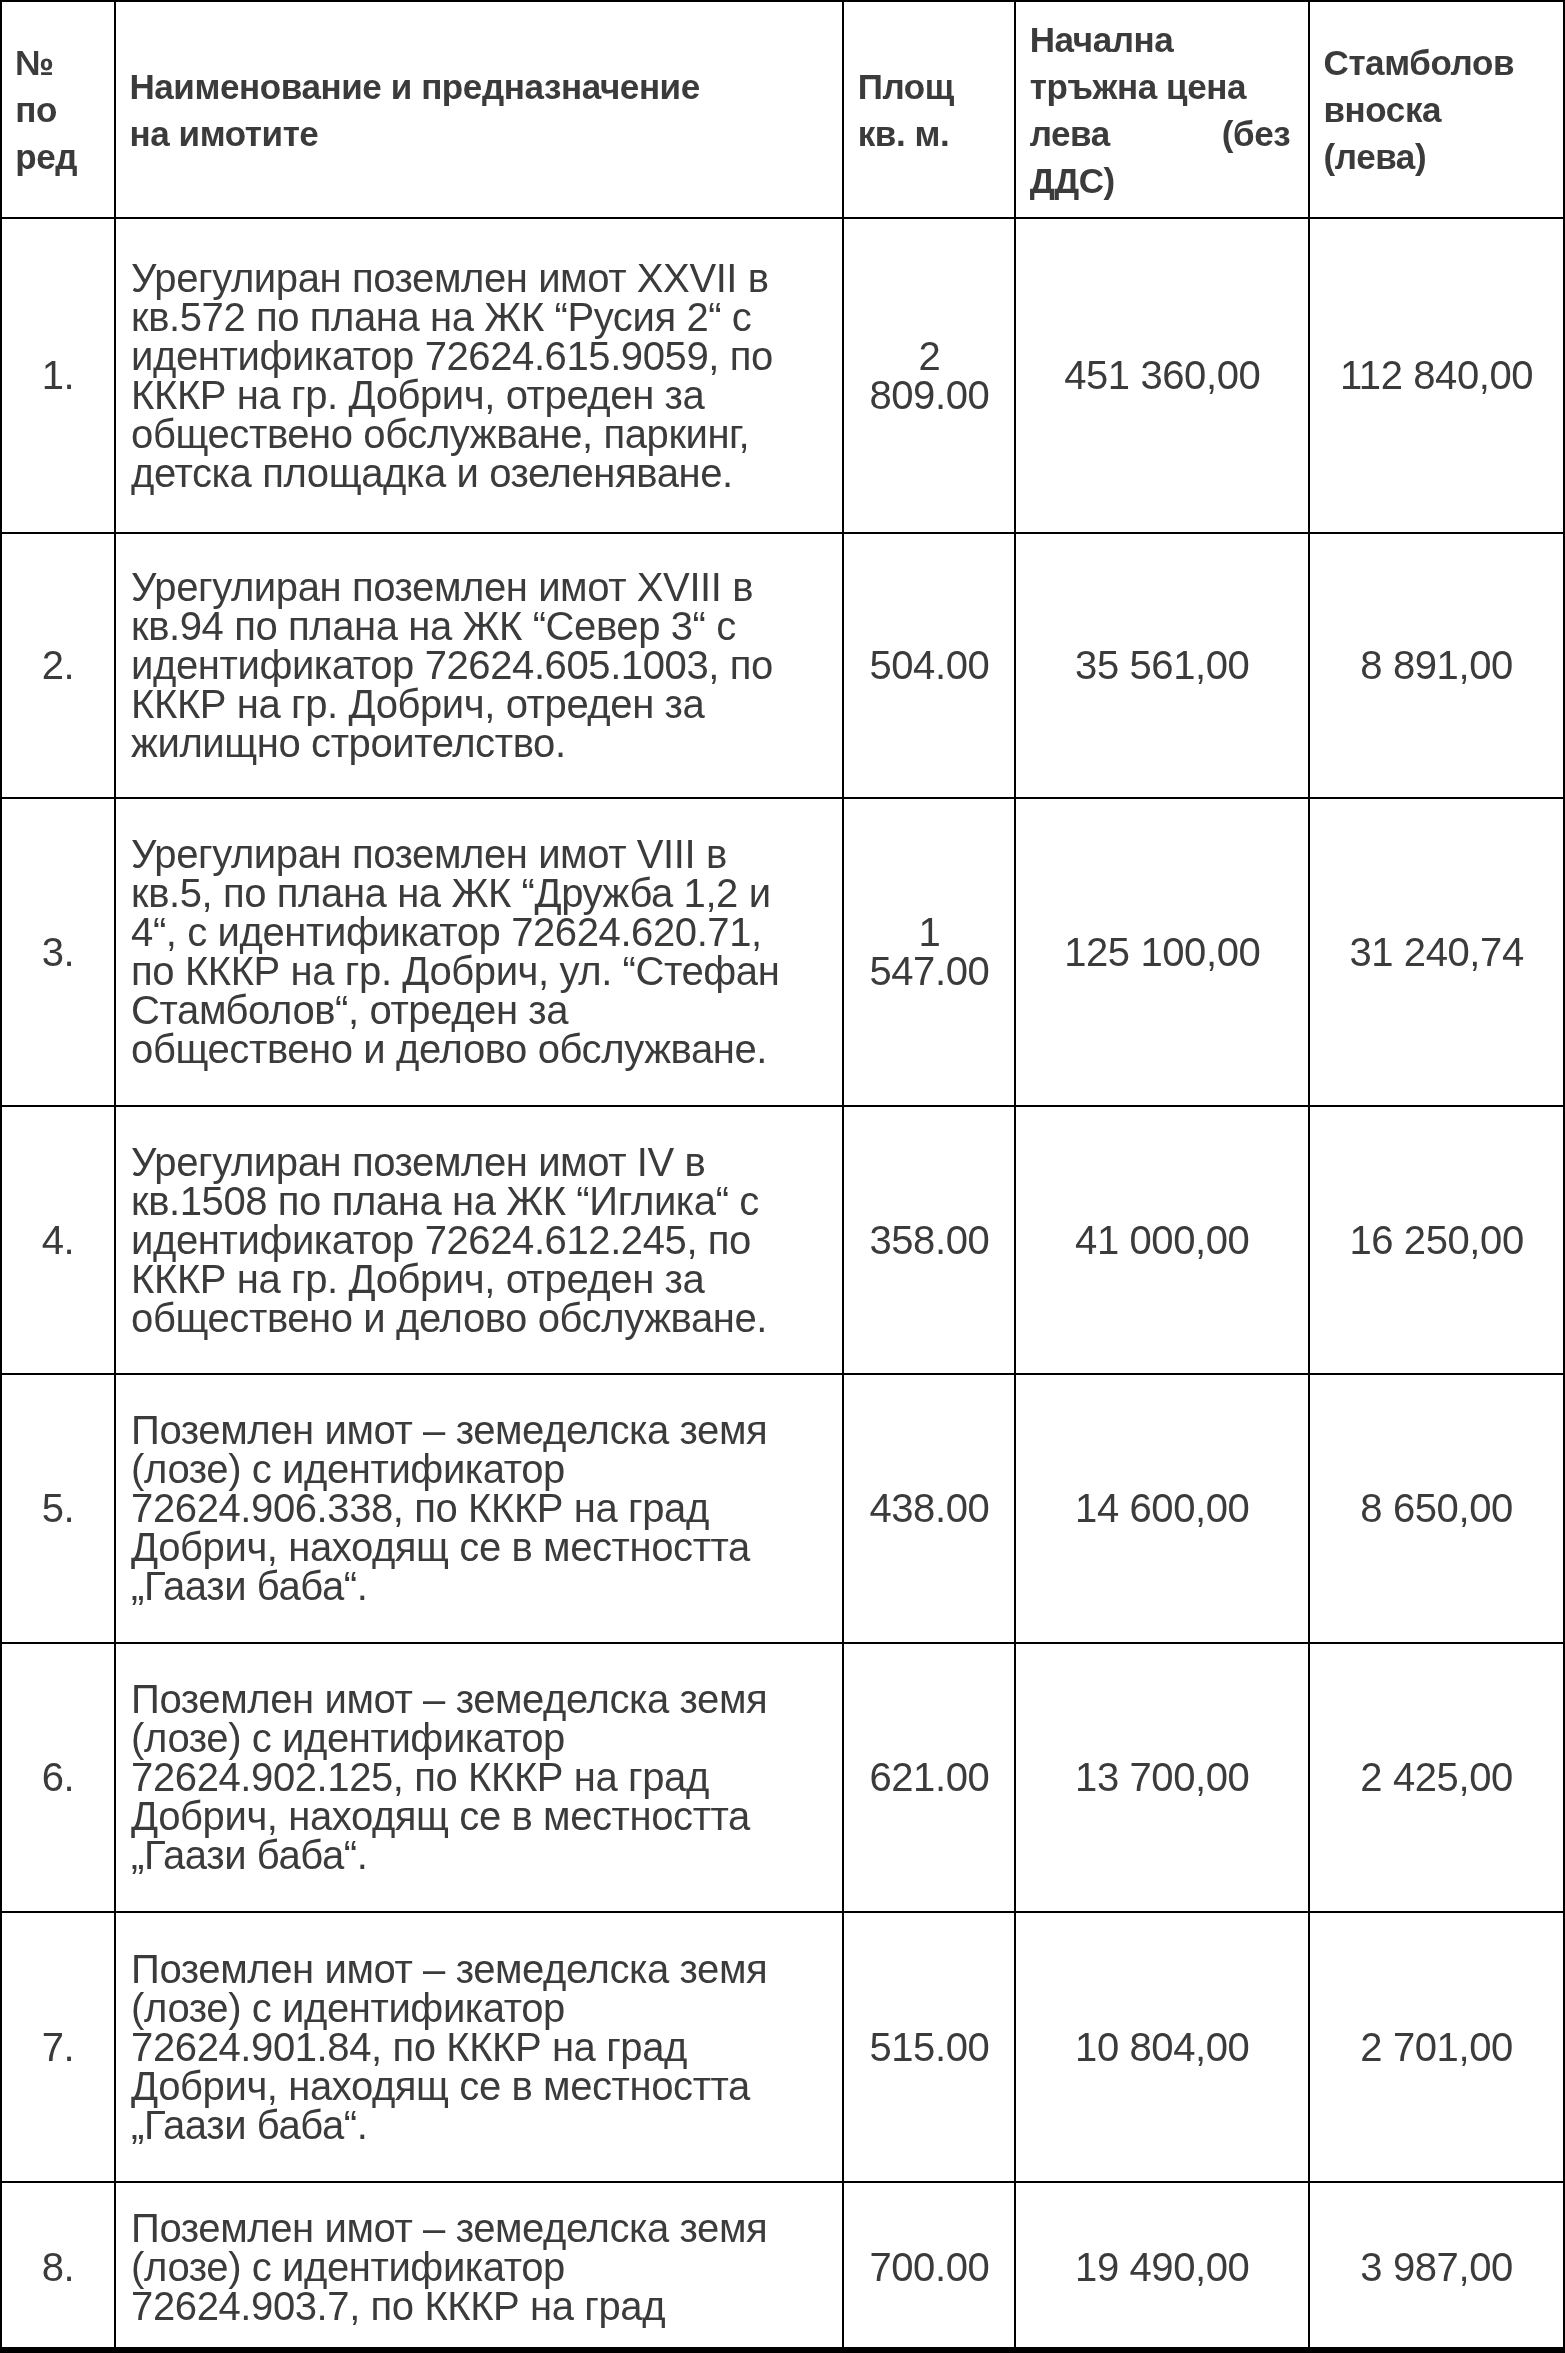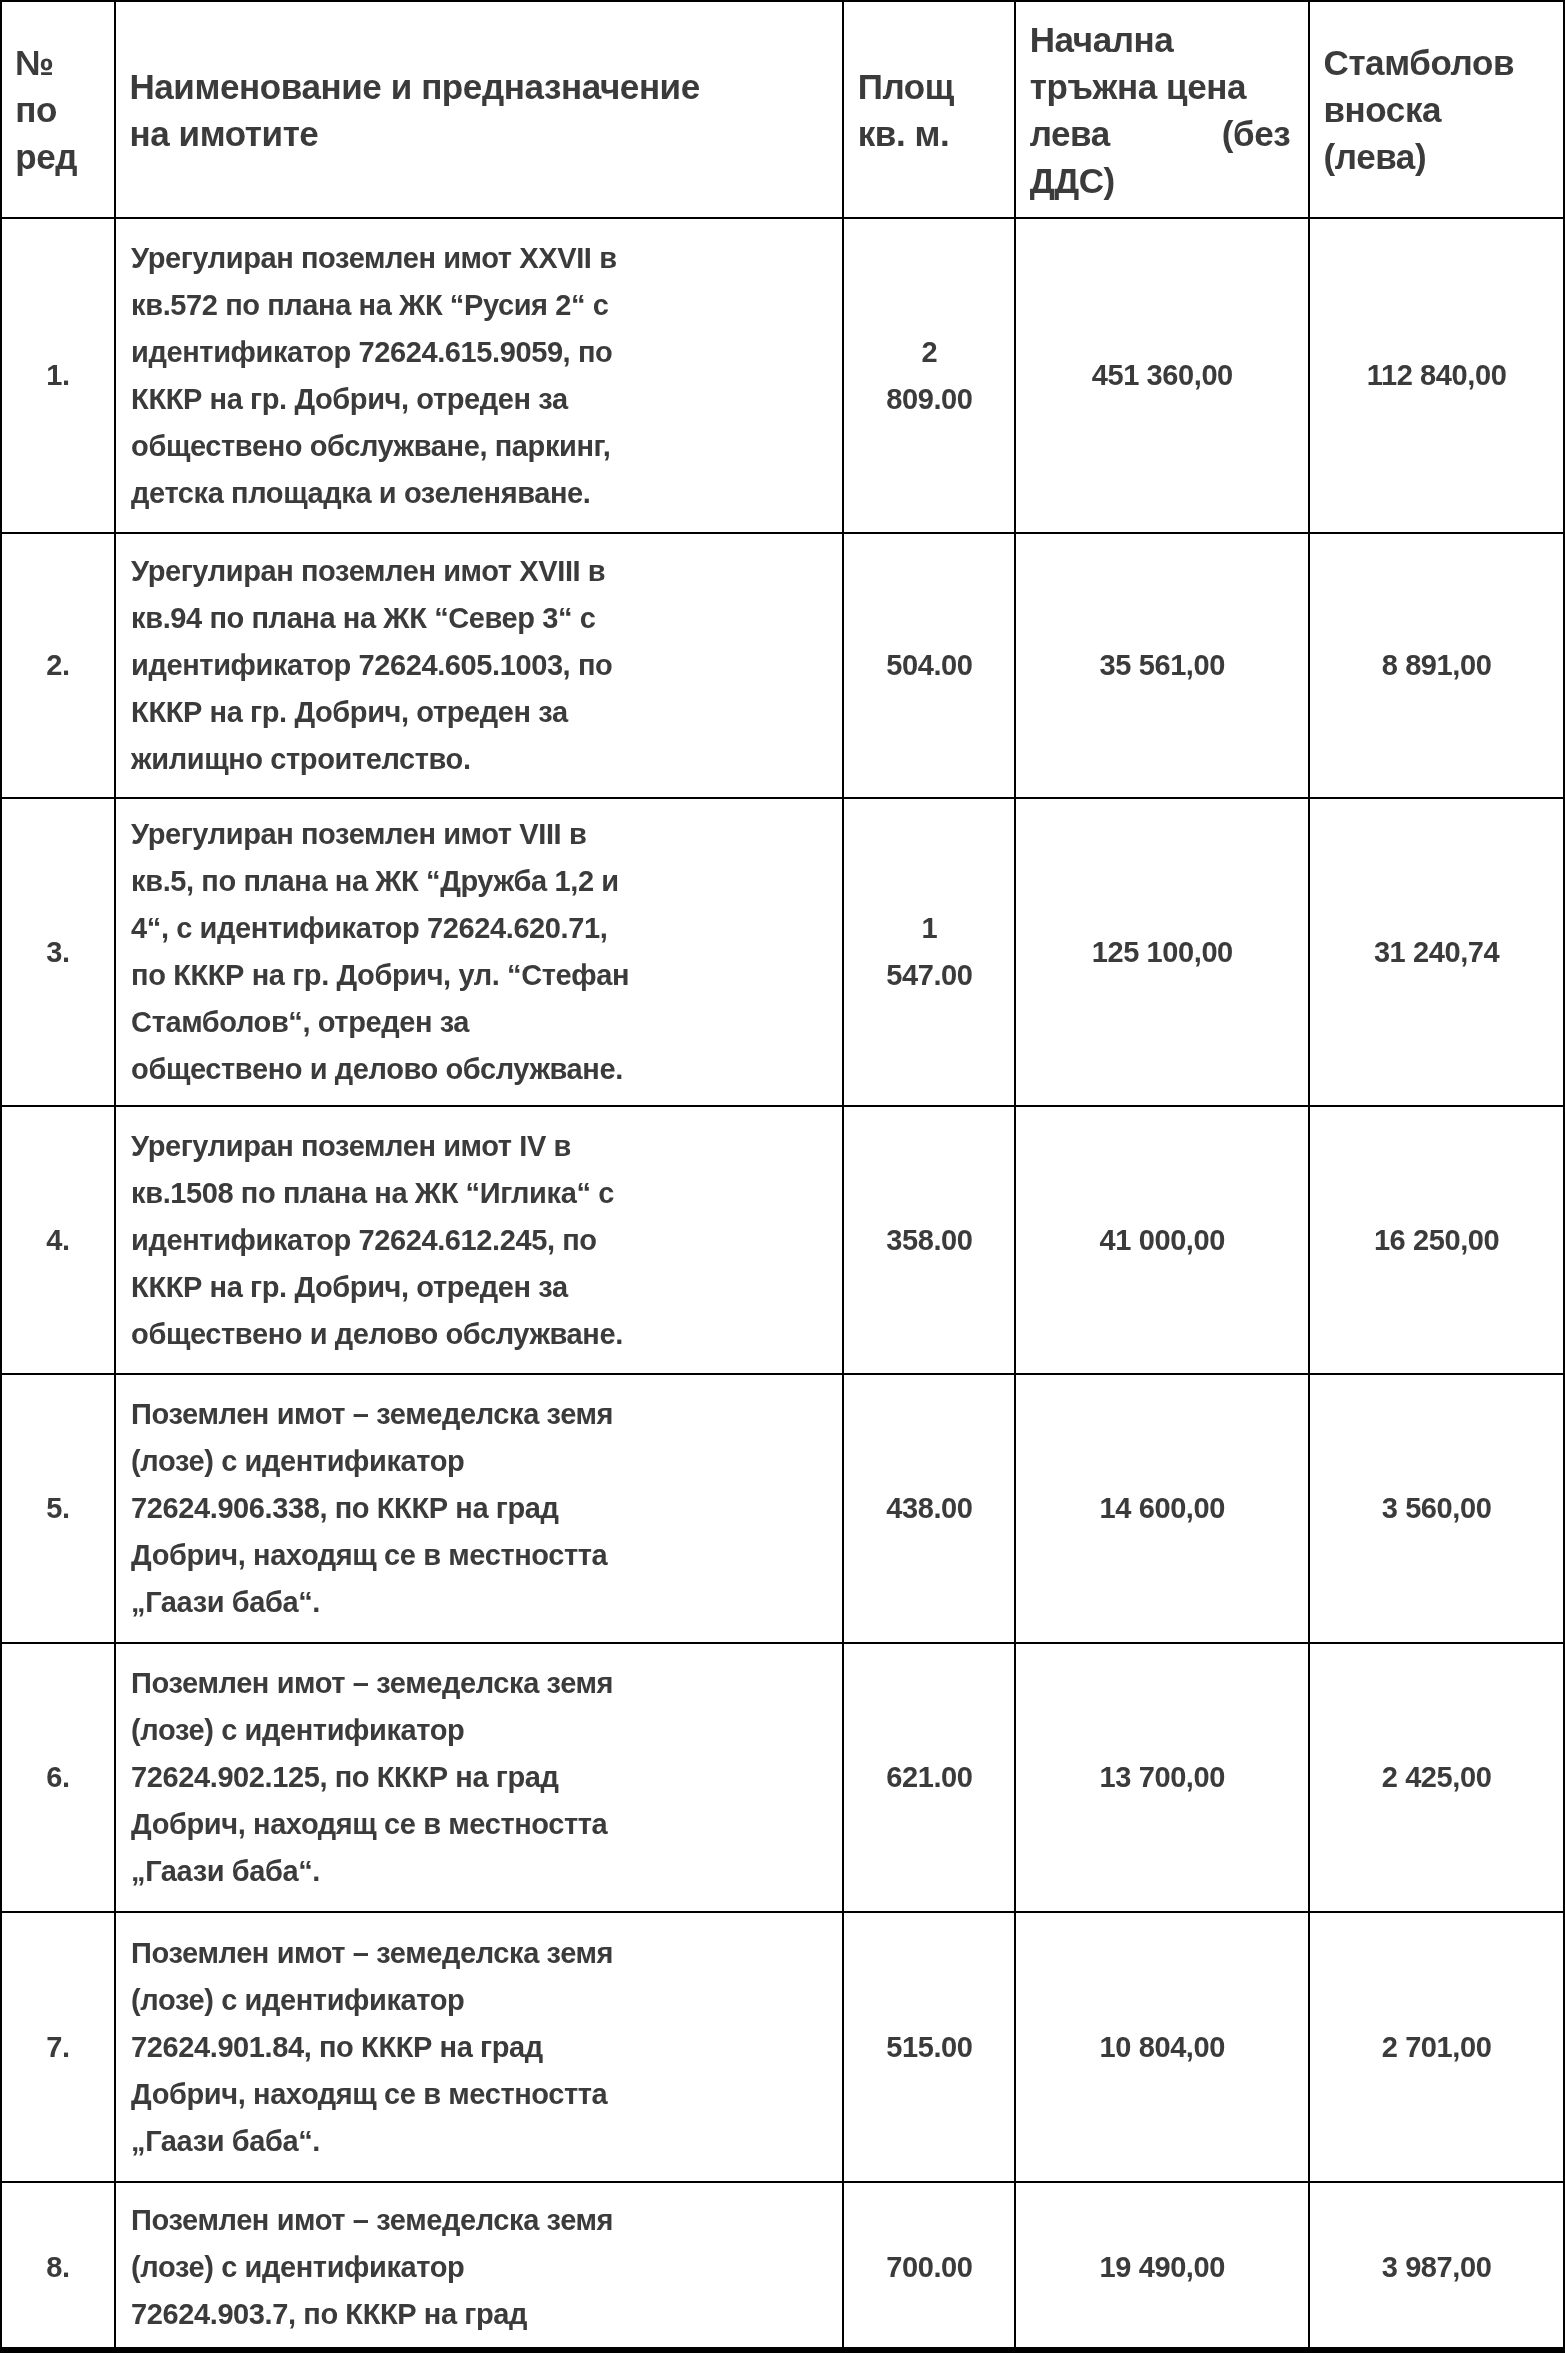--- a/index.html
+++ b/index.html
@@ -37,23 +37,23 @@
   }
   th {
     font-size: 35px;
     line-height: 47px;
     font-weight: bold;
     text-align: left;
     padding: 5px 13.3px;
     white-space: pre-wrap;
   }
   td {
-    font-size: 29px;
-    line-height: 47px;
-    font-weight: bold;
+    font-size: 40px;
+    line-height: 39px;
+    font-weight: normal;
   }
   td.cell-no {
     text-align: center;
     padding: 0 3.3px;
   }
   td.cell-desc {
     text-align: left;
     padding: 8.3px 15px;
     white-space: pre-line;
   }
@@ -168,21 +168,21 @@
       </tr>
       <tr class="r-4">
         <td class="cell-no">5.</td>
         <td class="cell-desc">Поземлен имот – земеделска земя
 (лозе) с идентификатор
 72624.906.338, по КККР на град
 Добрич, находящ се в местността
 „Гаази баба“.</td>
         <td class="cell-area">438.00</td>
         <td class="cell-price">14 600,00</td>
-        <td class="cell-deposit">3 560,00</td>
+        <td class="cell-deposit">8 650,00</td>
       </tr>
       <tr class="r-5">
         <td class="cell-no">6.</td>
         <td class="cell-desc">Поземлен имот – земеделска земя
 (лозе) с идентификатор
 72624.902.125, по КККР на град
 Добрич, находящ се в местността
 „Гаази баба“.</td>
         <td class="cell-area">621.00</td>
         <td class="cell-price">13 700,00</td>

